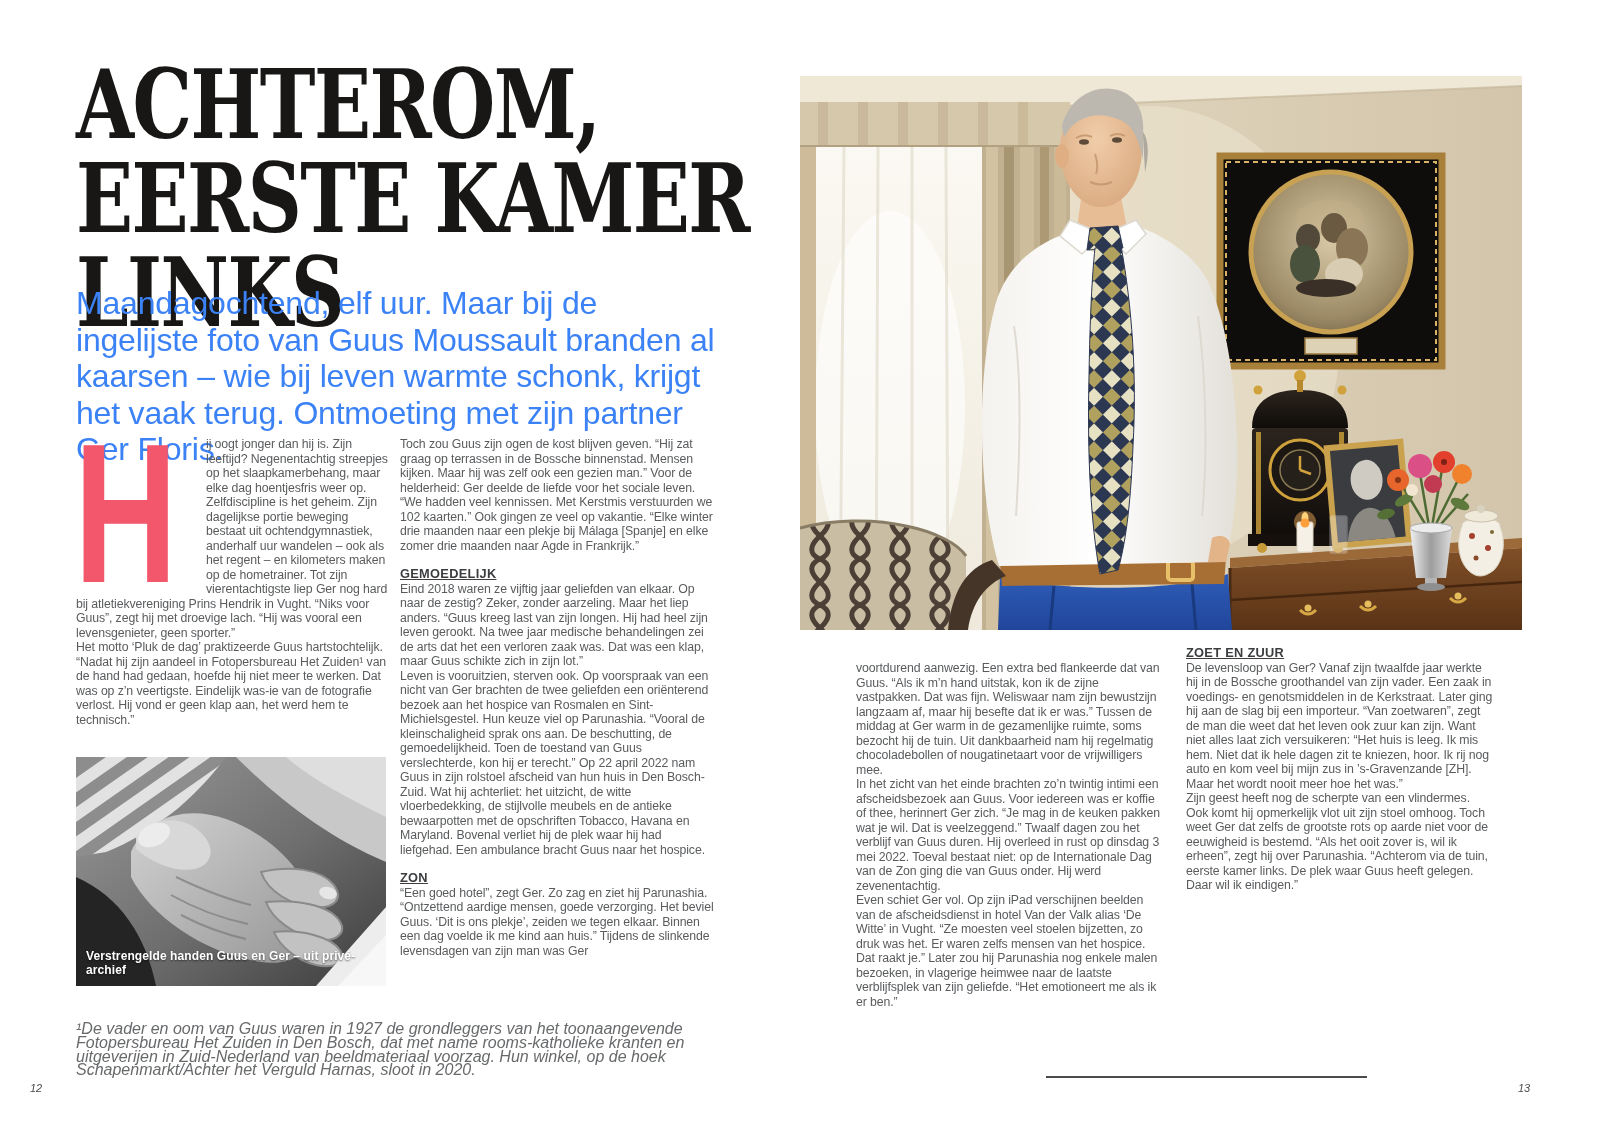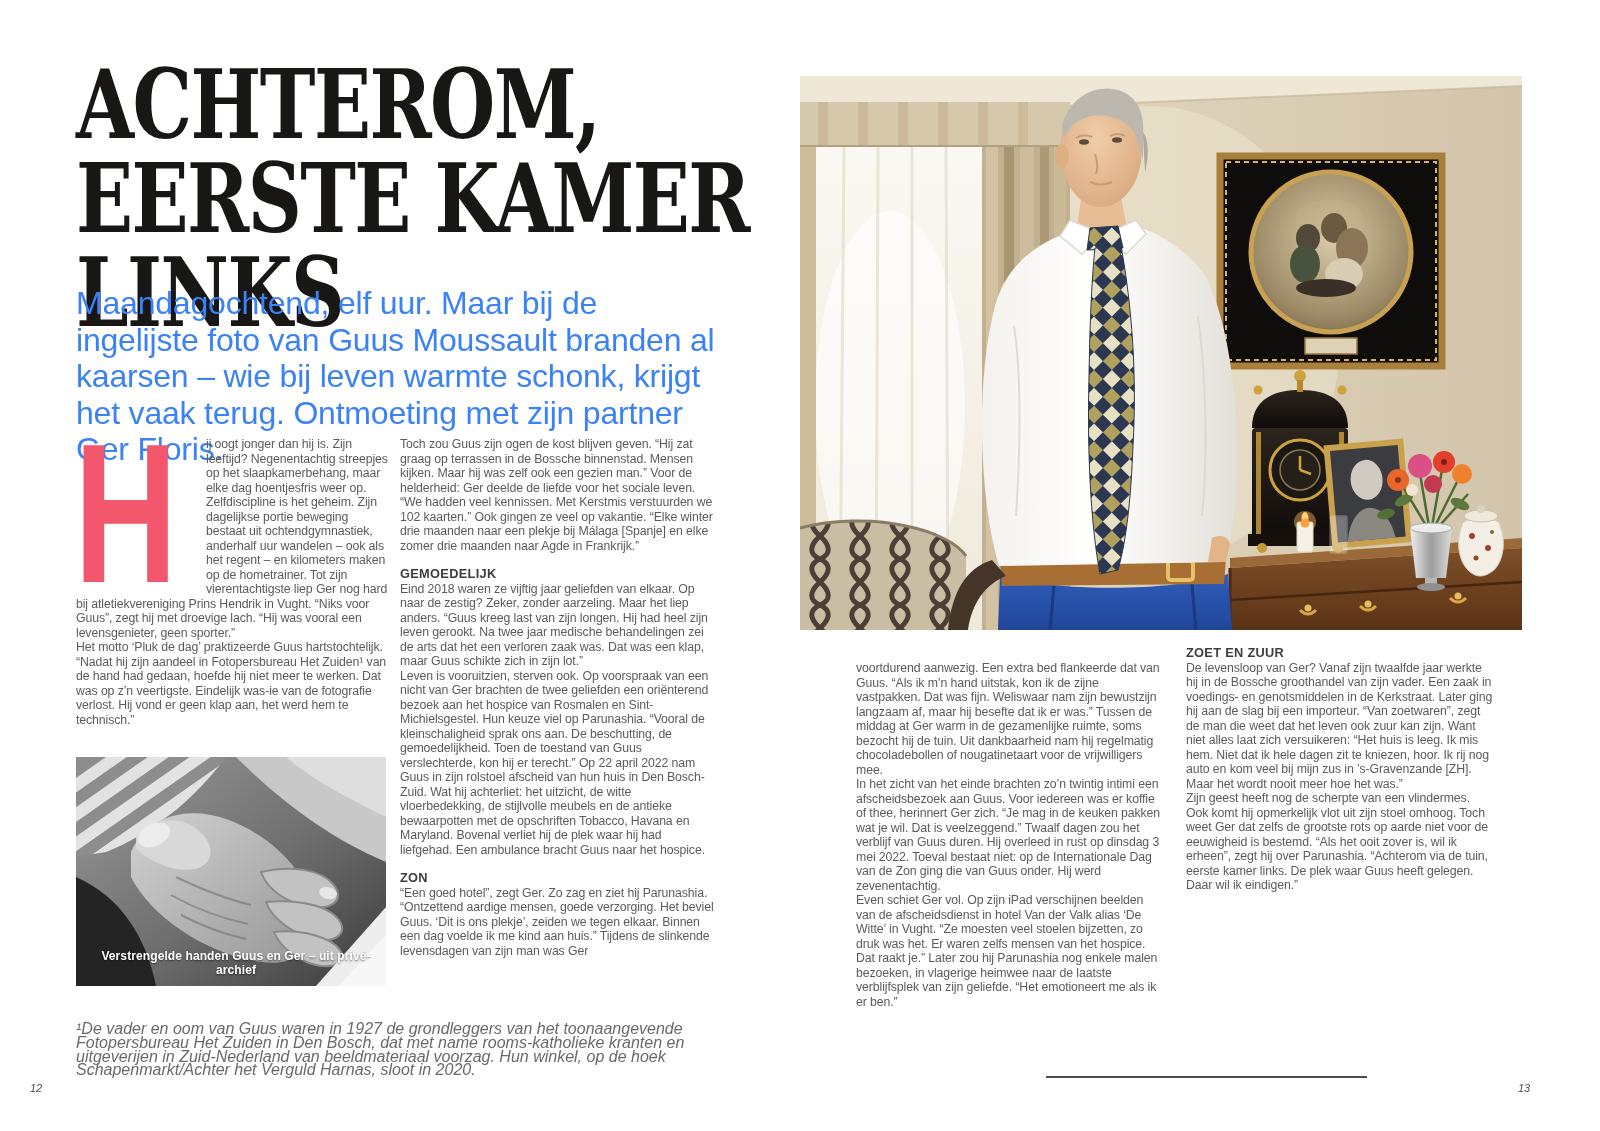--- a/index.html
+++ b/index.html
@@ -19,37 +19,37 @@
     left:76px;top:285px;width:645px;
     font-size:32px;line-height:36.5px;color:#3b82f6;letter-spacing:-0.2px;
   }
   .bodycol{
     font-size:12.3px;line-height:14.5px;color:#595b5d;letter-spacing:-0.1px;
     text-align:left;
   }
   .bodycol p{margin:0;}
   .bodycol h4{
     margin:14px 0 0 0;font-size:12.8px;line-height:14.5px;color:#3b3d3f;
-    font-weight:700;letter-spacing:0.3px;
+    font-weight:700;letter-spacing:0.3px;text-decoration:underline;
   }
   .col1{left:76px;top:437px;width:314px;}
   .col2{left:400px;top:437px;width:314px;}
   .col3{left:856px;top:661px;width:306px;}
   .col4{left:1186px;top:646px;width:308px;}
   .dropcap-spacer{float:left;width:130px;height:149px;}
   .dropcap{
     left:74px;top:441px;width:130px;height:148px;
     font-weight:700;font-size:199px;line-height:0.73;color:#f2576b;
     transform:scaleX(0.72);transform-origin:top left;
   }
   .hands-photo{left:76px;top:757px;width:310px;height:229px;}
   .hands-photo svg{display:block;}
   .photo-caption{
     left:10px;bottom:9px;color:#ffffff;font-size:12px;font-weight:700;
-    letter-spacing:0.1px;text-shadow:0 1px 2px rgba(0,0,0,.55);text-align:center;
+    letter-spacing:0.1px;text-shadow:0 1px 2px rgba(0,0,0,.55);
   }
   .footnote{
     left:76px;top:1022px;width:618px;
     font-size:16px;line-height:13.8px;font-style:italic;color:#67696b;
   }
   .pagenum{font-size:11px;color:#4a4c4e;font-style:italic;}
   .pagenum-left{left:30px;top:1082px;}
   .pagenum-right{left:1518px;top:1082px;}
   
   .main-photo{left:800px;top:76px;width:722px;height:554px;}

